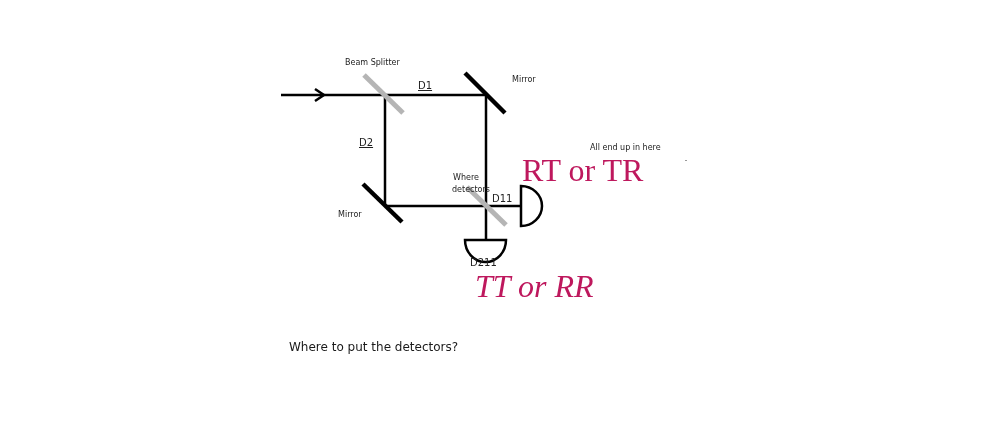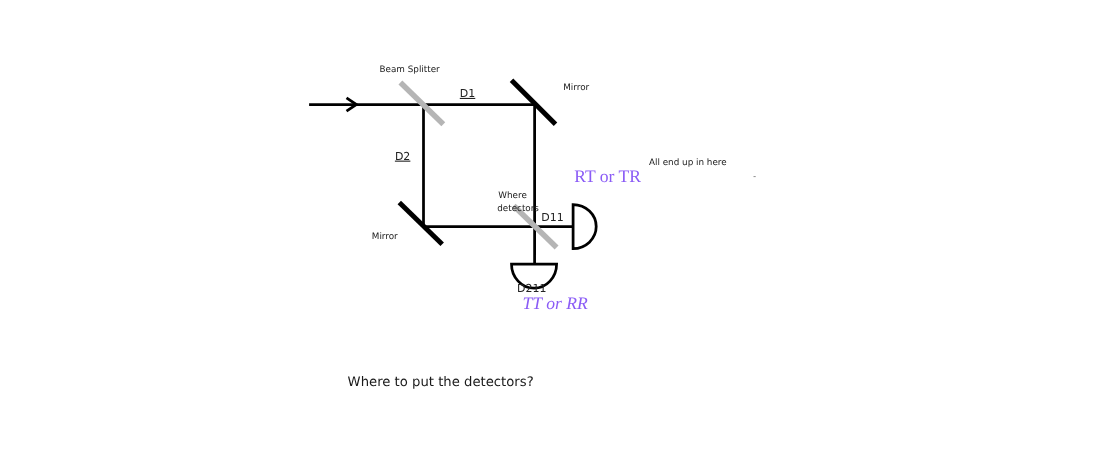--- a/index.html
+++ b/index.html
@@ -1,21 +1,21 @@
 <!DOCTYPE html>
 <html><head>
   <meta charset="utf-8">
   <style>
     html, body { margin: 0; padding: 0; background: #ffffff; }
     body { width: 1000px; height: 433px; position: relative; overflow: hidden; }
     #canvas { position: absolute; left: 0; top: 0; width: 1000px; height: 433px; }
     .lbl { position: absolute; font-family: "DejaVu Sans", sans-serif; color: #222; white-space: nowrap; }
     .small { font-size: 8px; text-align: right; }
     .mid { font-size: 10px; }
-    .big { font-family: "Liberation Serif", serif; font-size: 16px; color: #8b5cf6; }
+    .big { font-family: "Liberation Serif", serif; font-size: 32px; color: #be185d; }
     .q { font-size: 12px; font-family: "DejaVu Sans", sans-serif; color: #1a1a1a; }
   </style>
 </head>
 <body>
 
 <svg id="canvas" viewBox="0 0 1000 433" xmlns="http://www.w3.org/2000/svg">
 
   <line x1="281" y1="95" x2="385" y2="95" stroke="#000" stroke-width="2.5"></line>
   <polyline points="315,89 324,95 315,101" fill="none" stroke="#000" stroke-width="2.5"></polyline>
 
@@ -49,13 +49,13 @@
 <div class="lbl small" style="left:512px; top:75px;">Mirror</div>
 <div class="lbl mid" style="left:359px; top:137px;text-decoration:underline;">D2</div>
 <div class="lbl small" style="left:338px; top:210px;">Mirror</div>
 <div class="lbl small" style="left:453px; top:173px;">Where</div>
 <div class="lbl small" style="left:452px; top:185px;">detectors</div>
 <div class="lbl mid" style="left:492px; top:193px;">D11</div>
 <div class="lbl mid" style="left:470px; top:220px;margin-top:37px;">D211</div>
 <div class="lbl small" style="left:558px; top:143px;margin-left:32px;">All end up in here</div>
 <div class="lbl big" style="left:522px; top:152px;">RT or TR</div>
 <div class="lbl big" style="left:475px; top:268px;font-style:italic;">TT or RR</div>
-<div class="lbl q" style="left:289px; top:340px;margin-left:27px;">Where to put the detectors?</div>
+<div class="lbl q" style="left:289px; top:340px;">Where to put the detectors?</div>
 
 </body></html>

